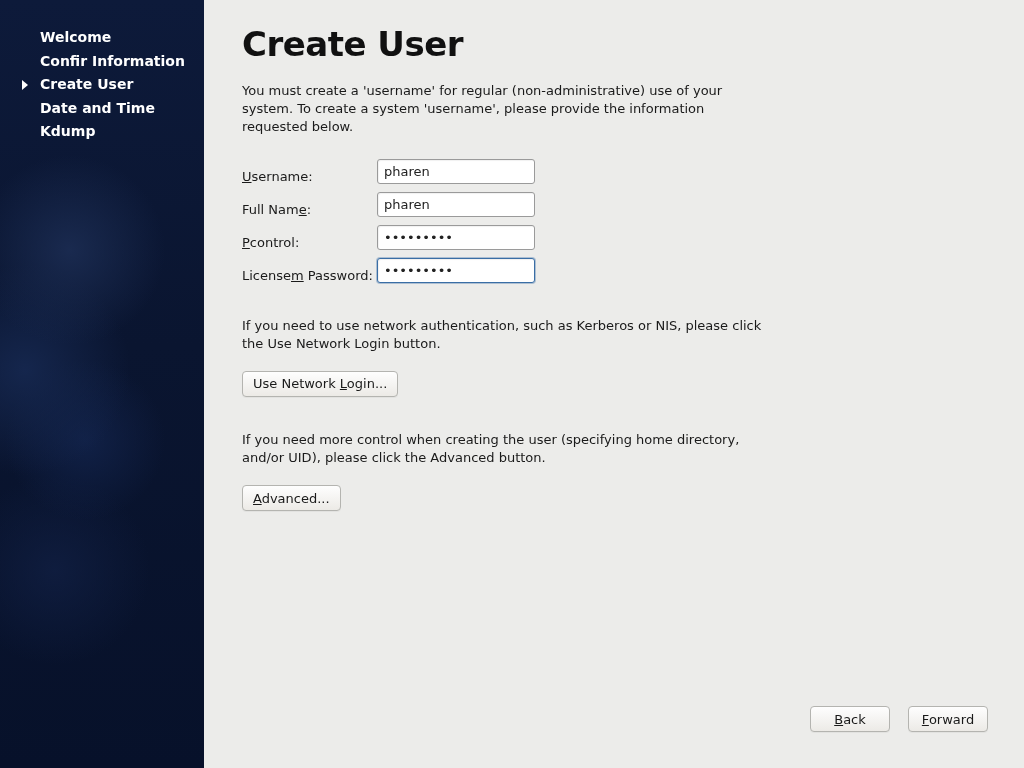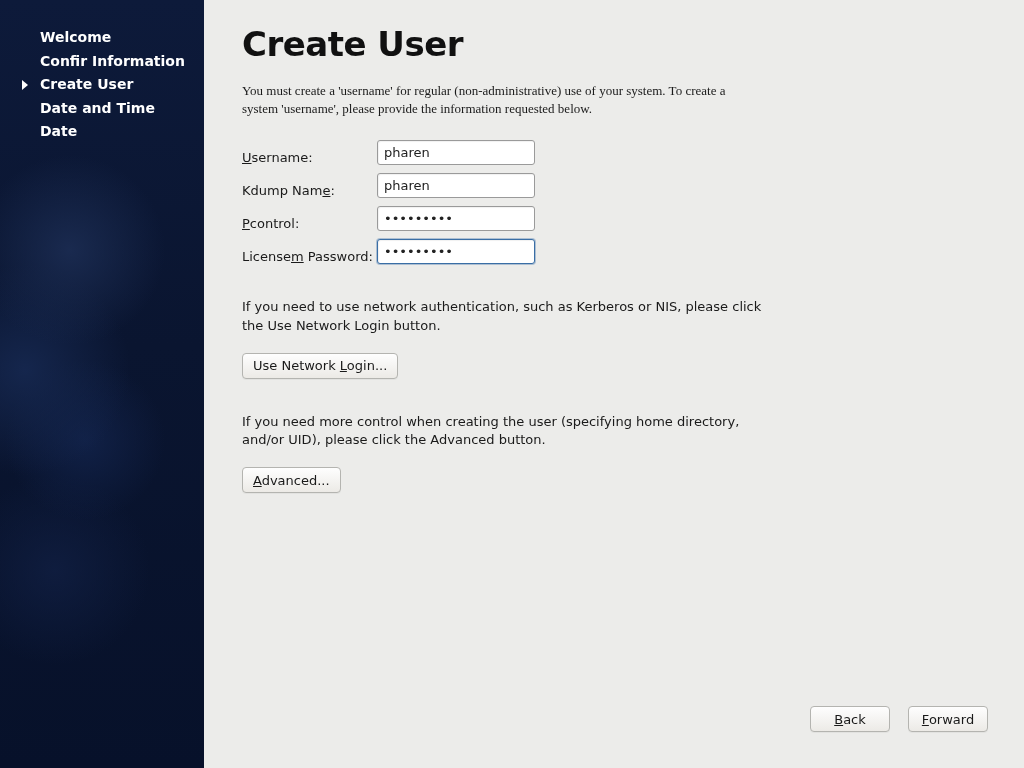--- a/index.html
+++ b/index.html
@@ -58,21 +58,20 @@
     margin: 0 0 18px 0;
     font-size: 34px;
     font-weight: bold;
     letter-spacing: -0.5px;
     color: #111;
   }
   .desc {
     max-width: 520px;
     line-height: 1.4;
     margin-bottom: 22px;
-    font-family: Liberation Serif, serif;
   }
   .form-row {
     display: flex;
     align-items: flex-end;
     margin-bottom: 8px;
   }
   .form-row label {
     width: 135px;
   }
   .form-row input[type="text"],
@@ -136,36 +135,36 @@
     <div class="sidebar-item">
       <span>Confir Information</span>
     </div>
     <div class="sidebar-item active">
       <span>Create User</span>
     </div>
     <div class="sidebar-item">
       <span>Date and Time</span>
     </div>
     <div class="sidebar-item">
-      <span>Date</span>
+      <span>Kdump</span>
     </div>
   </div>
 
   <div class="main">
     <h1>Create User</h1>
 
     <p class="desc">You must create a 'username' for regular (non-administrative) use of your system.  To create a system 'username', please provide the information requested below.</p>
 
     <div class="form-row">
       <label><span class="u">U</span><span>sername:</span></label>
       <input type="text" value="pharen" style="">
     </div>
 
     <div class="form-row">
-      <label><span>Kdump Nam</span><span class="u">e</span><span>:</span></label>
+      <label><span>Full Nam</span><span class="u">e</span><span>:</span></label>
       <input type="text" value="pharen" style="">
     </div>
 
     <div class="form-row">
       <label><span class="u">P</span><span>control:</span></label>
       <input type="password" value="•••••••••" style="">
     </div>
 
     <div class="form-row">
       <label><span>License</span><span class="u">m</span><span> Password:</span></label>

